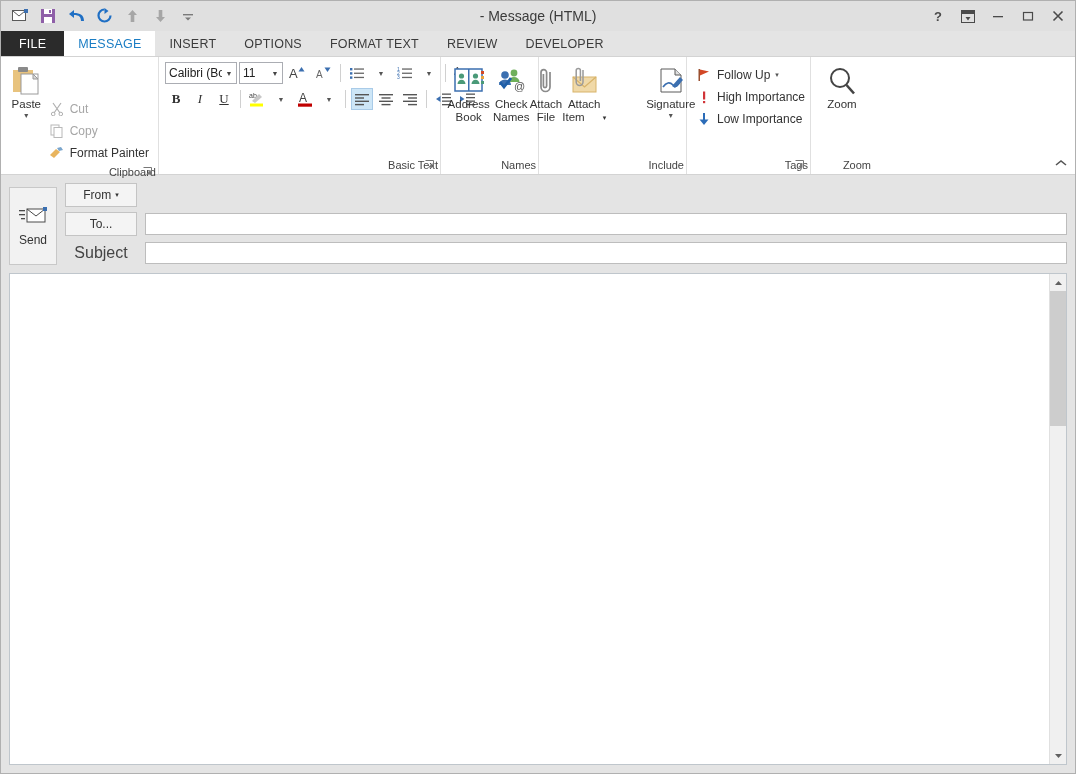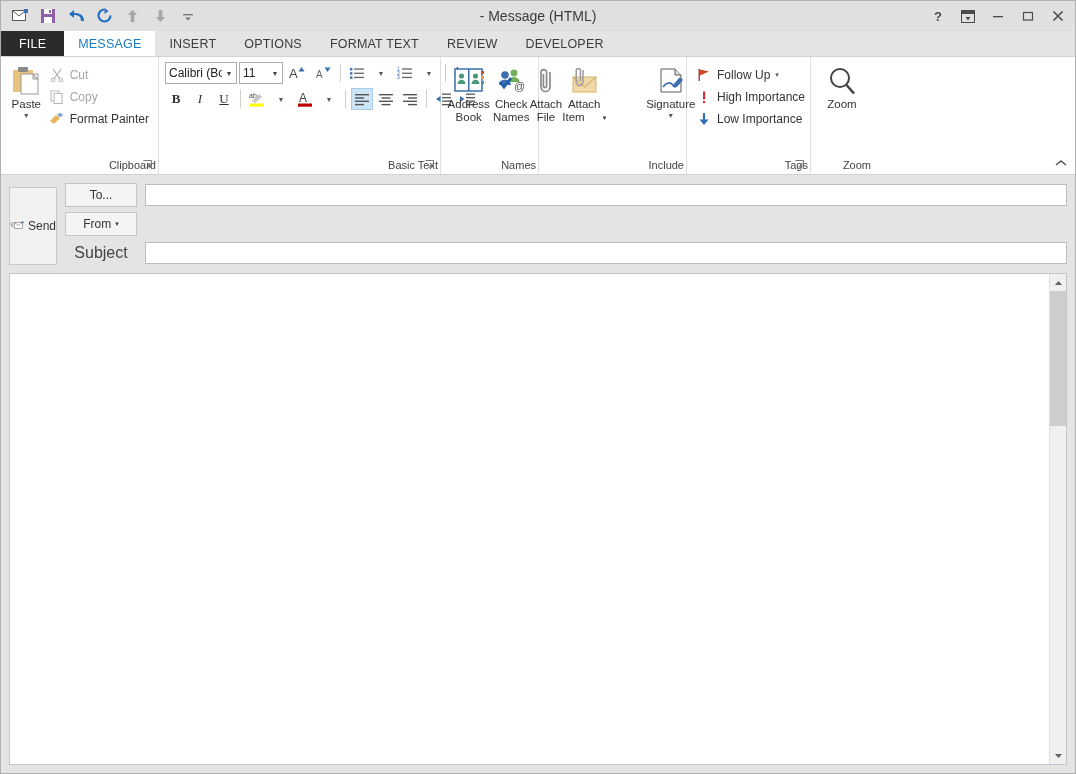--- a/index.html
+++ b/index.html
@@ -192,21 +192,21 @@
     background: #e4e4e4;
     padding: 8px 8px 6px 8px;
     display: flex;
     flex: none;
   }
   .sendcol { width: 56px; flex: none; padding-top: 4px; }
   .sendbtn {
     width: 48px; height: 78px;
     border: 1px solid #c8c8c8;
     background: #f2f2f2;
-    display: flex; 
+    display: flex; flex-direction: column;
     align-items: center; justify-content: center;
     font-size: 12px; color: #333;
     gap: 4px;
   }
   .fields { flex: 1; display: flex; flex-direction: column; gap: 5px; }
   .frow { display: flex; align-items: center; height: 24px; }
   .fbtn {
     width: 72px; height: 24px;
     border: 1px solid #c4c4c4;
     background: #f4f4f4;
@@ -373,21 +373,21 @@
             <svg width="32" height="32" viewBox="0 0 32 32">
               <rect x="3" y="5" width="20" height="22" fill="#e8c37e"></rect>
               <rect x="8" y="2" width="10" height="5" rx="1" fill="#8a8a8a"></rect>
               <rect x="11" y="9" width="17" height="20" fill="#ffffff" stroke="#9a9a9a"></rect>
               <path d="M23 9 L28 14 L23 14 Z" fill="#d8d8d8" stroke="#9a9a9a"></path>
             </svg>
           </div>
           <div>Paste</div>
           <div class="caret">▾</div>
         </div>
-        <div style="display:flex;flex-direction:column;padding-top:3px;">
+        <div style="display:flex;flex-direction:column;padding-top:3px;margin-top:34px;">
           <div class="smallrow disabled">
             <span class="ic">
               <svg width="14" height="14" viewBox="0 0 14 14">
                 <path d="M3 1 L10 11 M11 1 L4 11" stroke="#b0b0b0" stroke-width="1.2" fill="none"></path>
                 <circle cx="3.2" cy="12" r="1.8" fill="none" stroke="#b0b0b0"></circle>
                 <circle cx="10.8" cy="12" r="1.8" fill="none" stroke="#b0b0b0"></circle>
               </svg>
             </span>
             <span>Cut</span>
           </div>
@@ -714,30 +714,30 @@
           <rect x="1" y="5" width="6" height="1.3" fill="#4a4a4a"></rect>
           <rect x="1" y="9" width="6" height="1.3" fill="#4a4a4a"></rect>
           <rect x="3" y="13" width="4" height="1.3" fill="#4a4a4a"></rect>
         </svg>
         <span>Send</span>
       </div>
     </div>
     <div class="fields">
       <div class="frow">
         <div class="fbtn">
-          <span>To...</span>
-        </div>
-        <input class="finput" type="text" value="" placeholder="" style="">
+          <span>From</span>
+          <span style="font-size:7px;">▾</span>
+        </div>
+        <div class="finput hidden-box"></div>
       </div>
       <div class="frow">
         <div class="fbtn">
-          <span>From</span>
-          <span style="font-size:7px;">▾</span>
-        </div>
-        <div class="finput hidden-box"></div>
+          <span>To...</span>
+        </div>
+        <input class="finput" type="text" value="" placeholder="" style="">
       </div>
       <div class="frow">
         <div class="flabel">Subject</div>
         <input class="finput" type="text" value="" style="">
       </div>
     </div>
   </div>
 
   <div class="bodyarea">
     <div class="bodytext" contenteditable="true" style=""></div>

